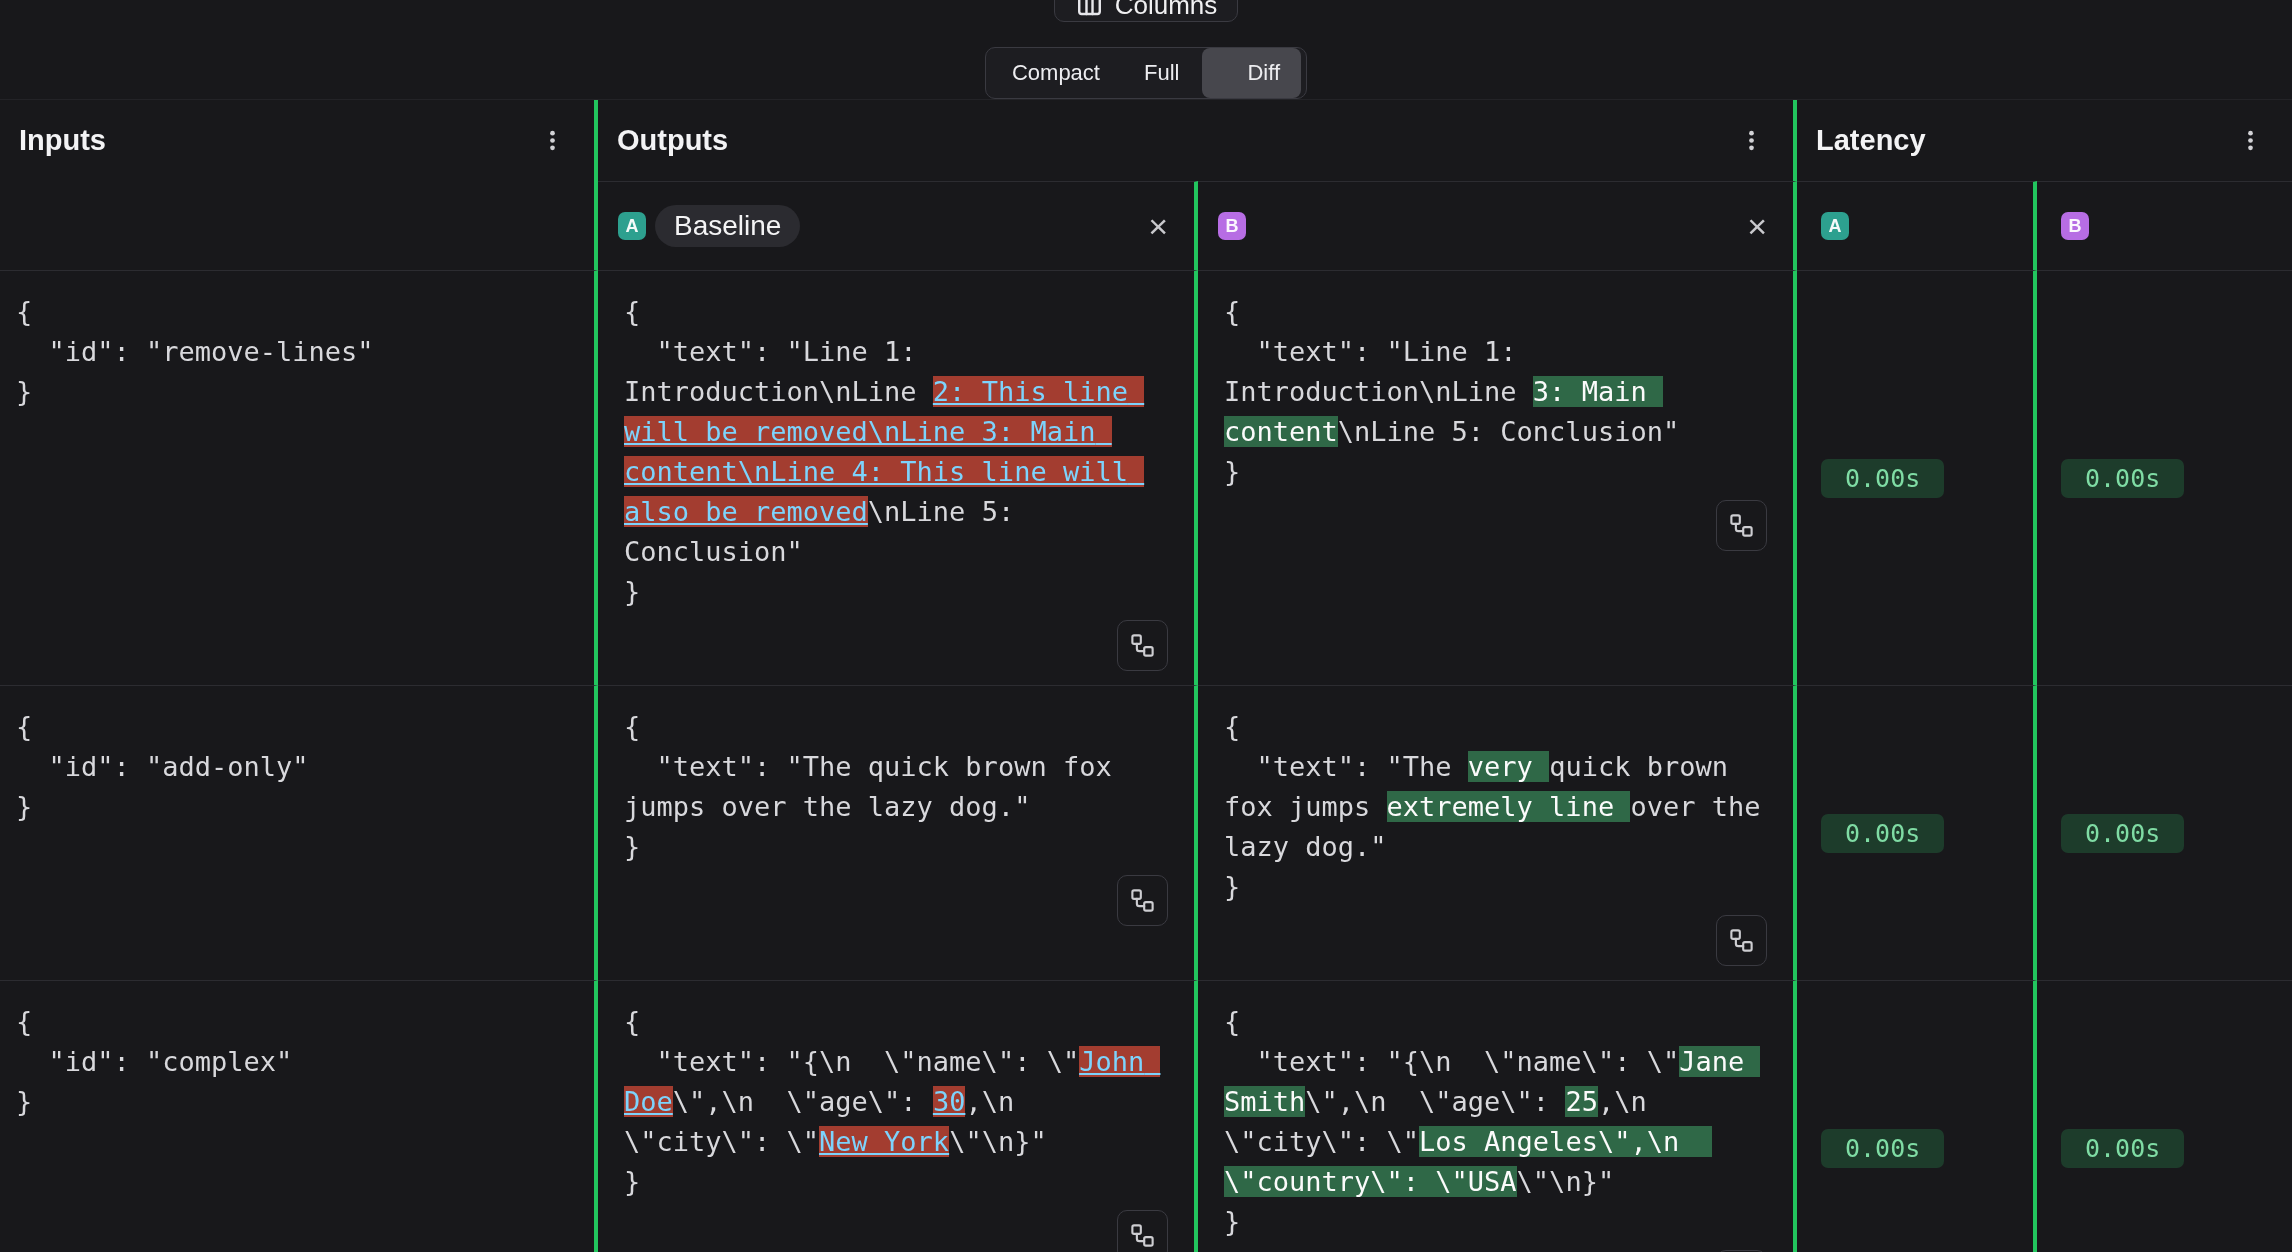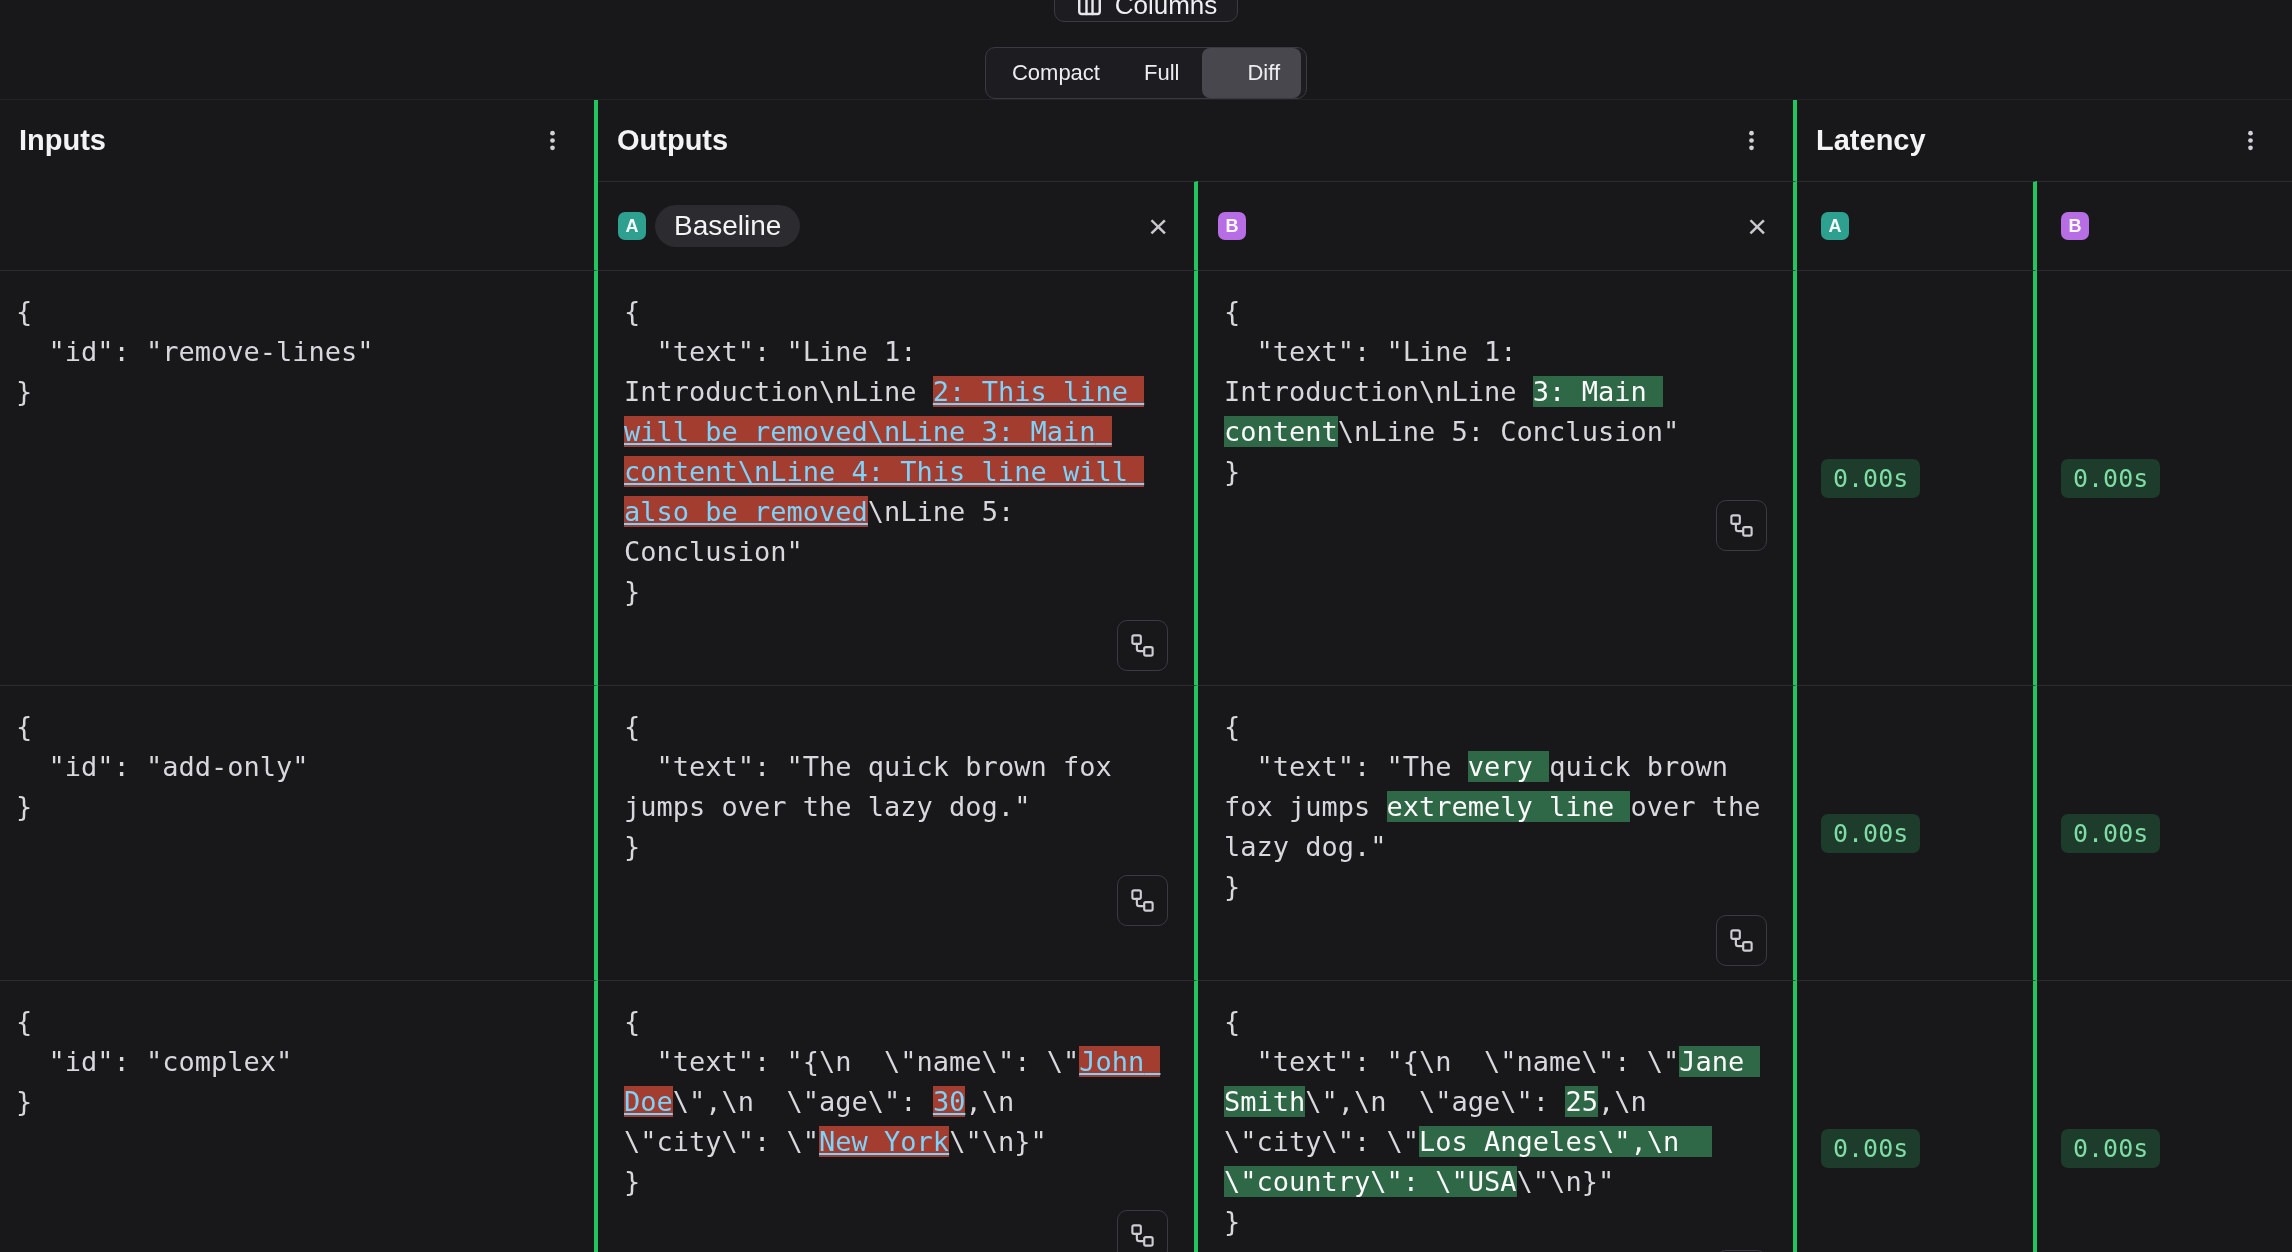--- a/index.html
+++ b/index.html
@@ -73,21 +73,21 @@
   .diff-added   { background:var(--added);   color:#fbfbfb; }
   .trace-row { display:flex; justify-content:flex-end; margin-top:8px; }
   .trace-btn {
     width:51px; height:51px; border:1px solid #3a3a41; border-radius:10px;
     background:transparent; display:flex; align-items:center; justify-content:center; cursor:pointer;
   }
   .trace-btn svg { width:27px; height:27px; stroke:#cdcdd1; fill:none; stroke-width:1.9; stroke-linecap:round; stroke-linejoin:round; }
   .latency-cell { display:flex; align-items:center; padding-left:24px; }
   .latency-badge {
     font-family:"DejaVu Sans Mono","Liberation Mono",monospace;
-    font-size:25px; padding:5px 12px; border-radius:7px;
+    font-size:25px; padding:5px 24px; border-radius:7px;
     background:var(--lat-bg); color:var(--lat-text);
   }
 </style>
 </head>
 <body>
 
 <header class="toolbar">
   <button class="tb-btn icon-only">
     <svg viewBox="0 0 24 24">
         <path d="M12 4v9"></path>

